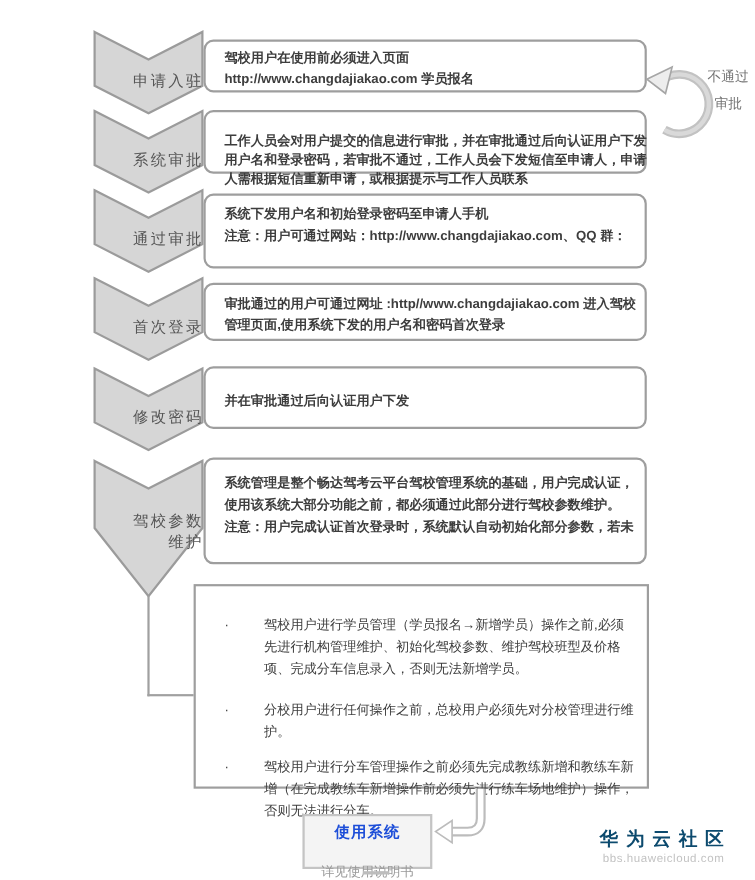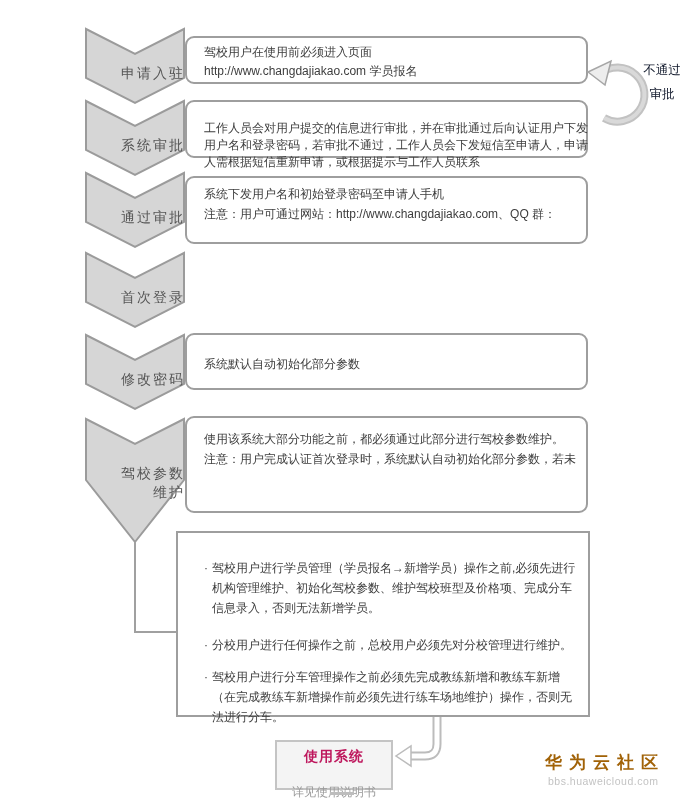--- a/index.html
+++ b/index.html
@@ -4,36 +4,36 @@
 <style>
   html,body{margin:0;padding:0;background:#fff;}
   .canvas{position:relative;width:686px;height:800px;background:#ffffff;overflow:hidden;
           font-family:"Liberation Sans","DejaVu Sans",sans-serif;color:#3d3d3d;}
   svg{overflow:visible;display:block;}
   .chev{position:absolute;left:85px;}
   .chev-label{position:absolute;left:85px;width:100px;text-align:right;font-size:14px;
               color:#565656;letter-spacing:2px;white-space:pre-line;line-height:19px;}
   .step-box{position:absolute;left:185px;width:403px;box-sizing:border-box;background:#fff;
             border:2px solid #9e9e9e;border-radius:9px;font-size:12px;color:#3d3d3d;}
-  .step-box .ln{white-space:nowrap;}
+  .step-box .ln{white-space:nowrap;font-weight:bold;}
   .bigbox{position:absolute;left:176px;top:531px;width:414px;height:186px;box-sizing:border-box;
           background:#fff;border:2px solid #9e9e9e;padding:25px 12px 0 22px;font-size:12px;
           line-height:20px;color:#3d3d3d;}
   .bullet-item{display:flex;}
   .bullet-dot{width:12px;flex:0 0 12px;text-align:center;}
-  .bullet-text{flex:1;}
+  .bullet-text{flex:1;margin-left:28px;}
   .vline,.hline{position:absolute;background:#a0a0a0;}
   .usebox{position:absolute;left:275px;top:740px;width:118px;height:50px;box-sizing:border-box;
           background:#f4f4f4;border:2px solid #c4c4c4;text-align:center;}
-  .usebox .title{font-size:14px;font-weight:bold;color:#be185d;margin-top:6px;letter-spacing:1px;}
+  .usebox .title{font-size:14px;font-weight:bold;color:#1d4ed8;margin-top:6px;letter-spacing:1px;}
   .usebox .sub{font-size:12px;color:#9a9a9a;margin-top:18px;}
   .loop-note{position:absolute;left:638px;top:58px;width:48px;text-align:center;font-size:12.5px;
-             color:#0f172a;line-height:24px;}
+             color:#737373;line-height:24px;}
   .watermark{position:absolute;left:545px;top:751px;}
-  .watermark .wm-title{font-size:17px;letter-spacing:7px;color:#a16207;font-weight:bold;}
+  .watermark .wm-title{font-size:17px;letter-spacing:7px;color:#0c4a6e;font-weight:bold;}
   .watermark .wm-url{font-size:10.5px;color:#c3c3c3;margin-top:1px;padding-left:3px;letter-spacing:.5px;}
   .page-dash{position:absolute;left:330px;top:792px;width:24px;height:3px;background:#bdbdbd;}
 </style>
 </head>
 <body>
 
 <div class="canvas">
 
   <svg class="chev" style="top:28px" width="100" height="76" viewBox="0 0 100 76">
     <polygon points="1,1 50,26 99,1 99,50 50,75 1,50" fill="#d6d6d6" stroke="#9b9b9b" stroke-width="2"></polygon>
@@ -71,26 +71,31 @@
     <div class="ln">工作人员会对用户提交的信息进行审批，并在审批通过后向认证用户下发</div>
     <div class="ln">用户名和登录密码，若审批不通过，工作人员会下发短信至申请人，申请</div>
     <div class="ln">人需根据短信重新申请，或根据提示与工作人员联系</div>
   </div>
 
   <div class="step-box" style="top:176px;height:68px;padding:6px 4px 0 17px;line-height:20px">
     <div class="ln">系统下发用户名和初始登录密码至申请人手机</div>
     <div class="ln">注意：用户可通过网站：http://www.changdajiakao.com、QQ 群：</div>
   </div>
 
+  <div class="step-box" style="top:257px;height:53px;padding:8px 0 0 17px;line-height:19px">
+    <div class="ln">审批通过的用户可通过网址 :http//www.changdajiakao.com 进入驾校</div>
+    <div class="ln">管理页面,使用系统下发的用户名和密码首次登录</div>
+  </div>
 
   <div class="step-box" style="top:333px;height:57px;padding:21px 0 0 17px;line-height:16px">
-    <div class="ln">系统默认自动初始化部分参数</div>
+    <div class="ln">并在审批通过后向认证用户下发</div>
   </div>
 
   <div class="step-box" style="top:416px;height:97px;padding:11px 0 0 17px;line-height:20px">
+    <div class="ln">系统管理是整个畅达驾考云平台驾校管理系统的基础，用户完成认证，</div>
     <div class="ln">使用该系统大部分功能之前，都必须通过此部分进行驾校参数维护。</div>
     <div class="ln">注意：用户完成认证首次登录时，系统默认自动初始化部分参数，若未</div>
   </div>
 
   <svg style="position:absolute;left:590px;top:34px" width="56" height="100" viewBox="0 0 56 100">
     <path d="M 14 84 A 27 27 0 1 0 10 40" fill="none" stroke="#c2c2c2" stroke-width="8"></path>
     <path d="M 14 84 A 27 27 0 1 0 10 40" fill="none" stroke="#d9d9d9" stroke-width="4"></path>
     <polygon points="-2,38 21,27 15,51" fill="#ededed" stroke="#a6a6a6" stroke-width="1.5"></polygon>
   </svg>
   <div class="loop-note">

